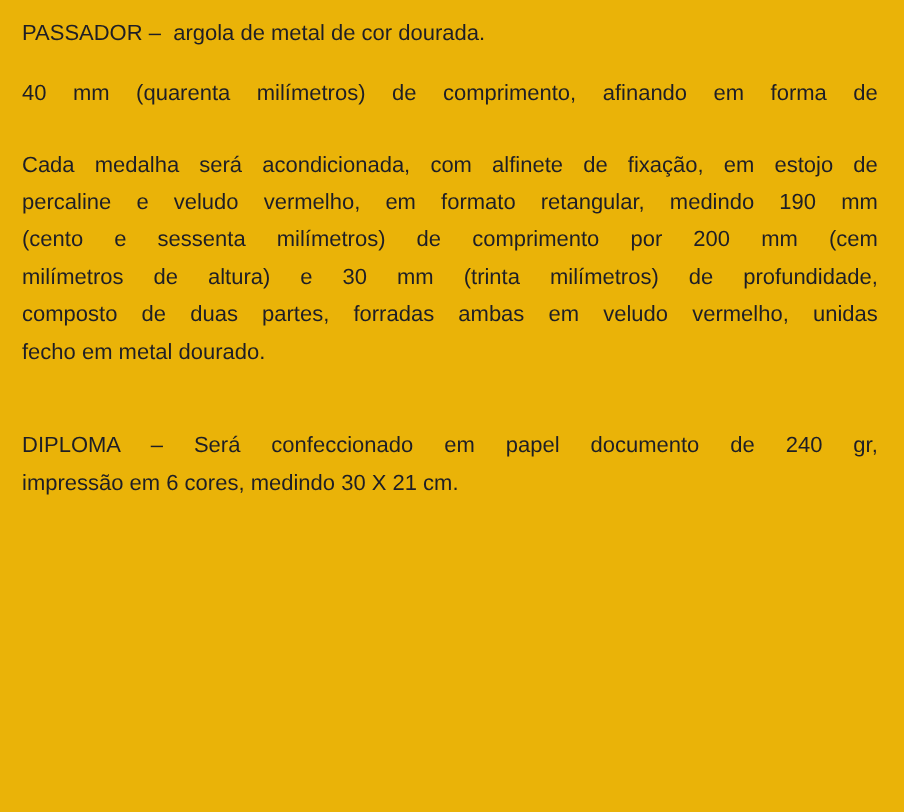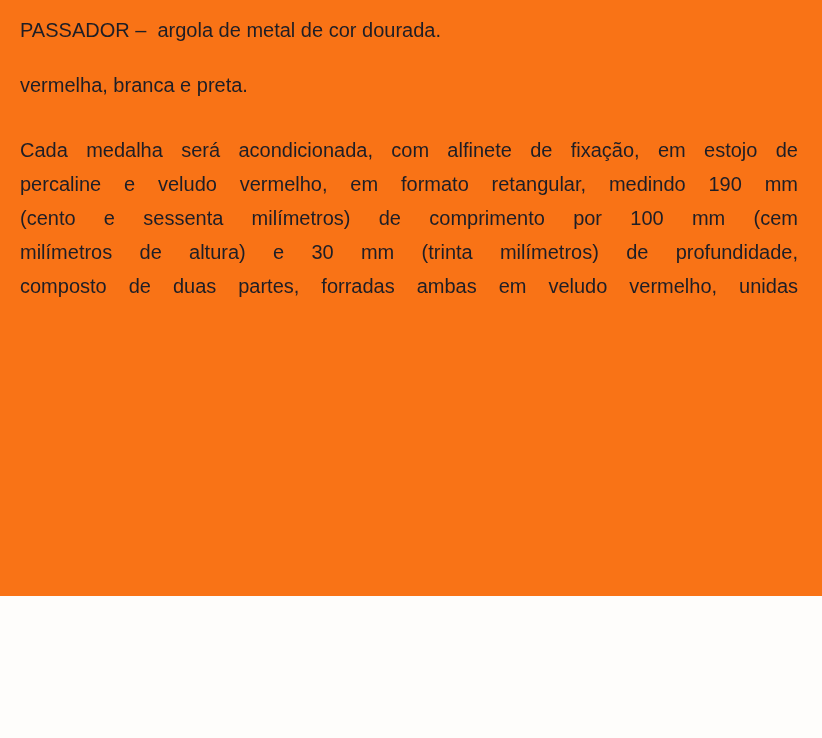--- a/index.html
+++ b/index.html
@@ -3,22 +3,22 @@
 <meta charset="utf-8">
 <style>
   html, body {
     margin: 0;
     padding: 0;
     background: #fefdfb;
   }
   .page {
     position: relative;
     width: 822px;
-    height: 596px;
-    background: #f97316;
+    height: 738px;
+    background: #eab308;
     box-sizing: border-box;
     padding: 13px 24px 0 20px;
     font-family: "Liberation Sans", sans-serif;
     font-size: 20px;
     line-height: 34px;
     color: #1e1e26;
     overflow: hidden;
   }
   .para { margin: 0; }
   .para.p1 { margin-bottom: 21px; }
@@ -43,25 +43,30 @@
 </head>
 <body>
 
 <div class="page">
 
   <div class="para p1">
     <div class="line pre">PASSADOR –  argola de metal de cor dourada.</div>
   </div>
 
   <div class="para p2">
-    <div class="line">vermelha, branca e preta.</div>
+    <div class="line j">40 mm (quarenta milímetros) de comprimento, afinando em forma de</div>
   </div>
 
   <div class="para p3">
     <div class="line j">Cada medalha será acondicionada, com alfinete de fixação, em estojo de</div>
     <div class="line j">percaline e veludo vermelho, em formato retangular, medindo 190 mm</div>
-    <div class="line j">(cento e sessenta milímetros) de comprimento por 100 mm (cem</div>
+    <div class="line j">(cento e sessenta milímetros) de comprimento por 200 mm (cem</div>
     <div class="line j">milímetros de altura) e 30 mm (trinta milímetros) de profundidade,</div>
     <div class="line j">composto de duas partes, forradas ambas em veludo vermelho, unidas</div>
+    <div class="line">fecho em metal dourado.</div>
   </div>
 
+  <div class="para p4">
+    <div class="line j">DIPLOMA – Será confeccionado em papel documento de 240 gr,</div>
+    <div class="line">impressão em 6 cores, medindo 30 X 21 cm.</div>
+  </div>
 
 </div>
 
 </body></html>

